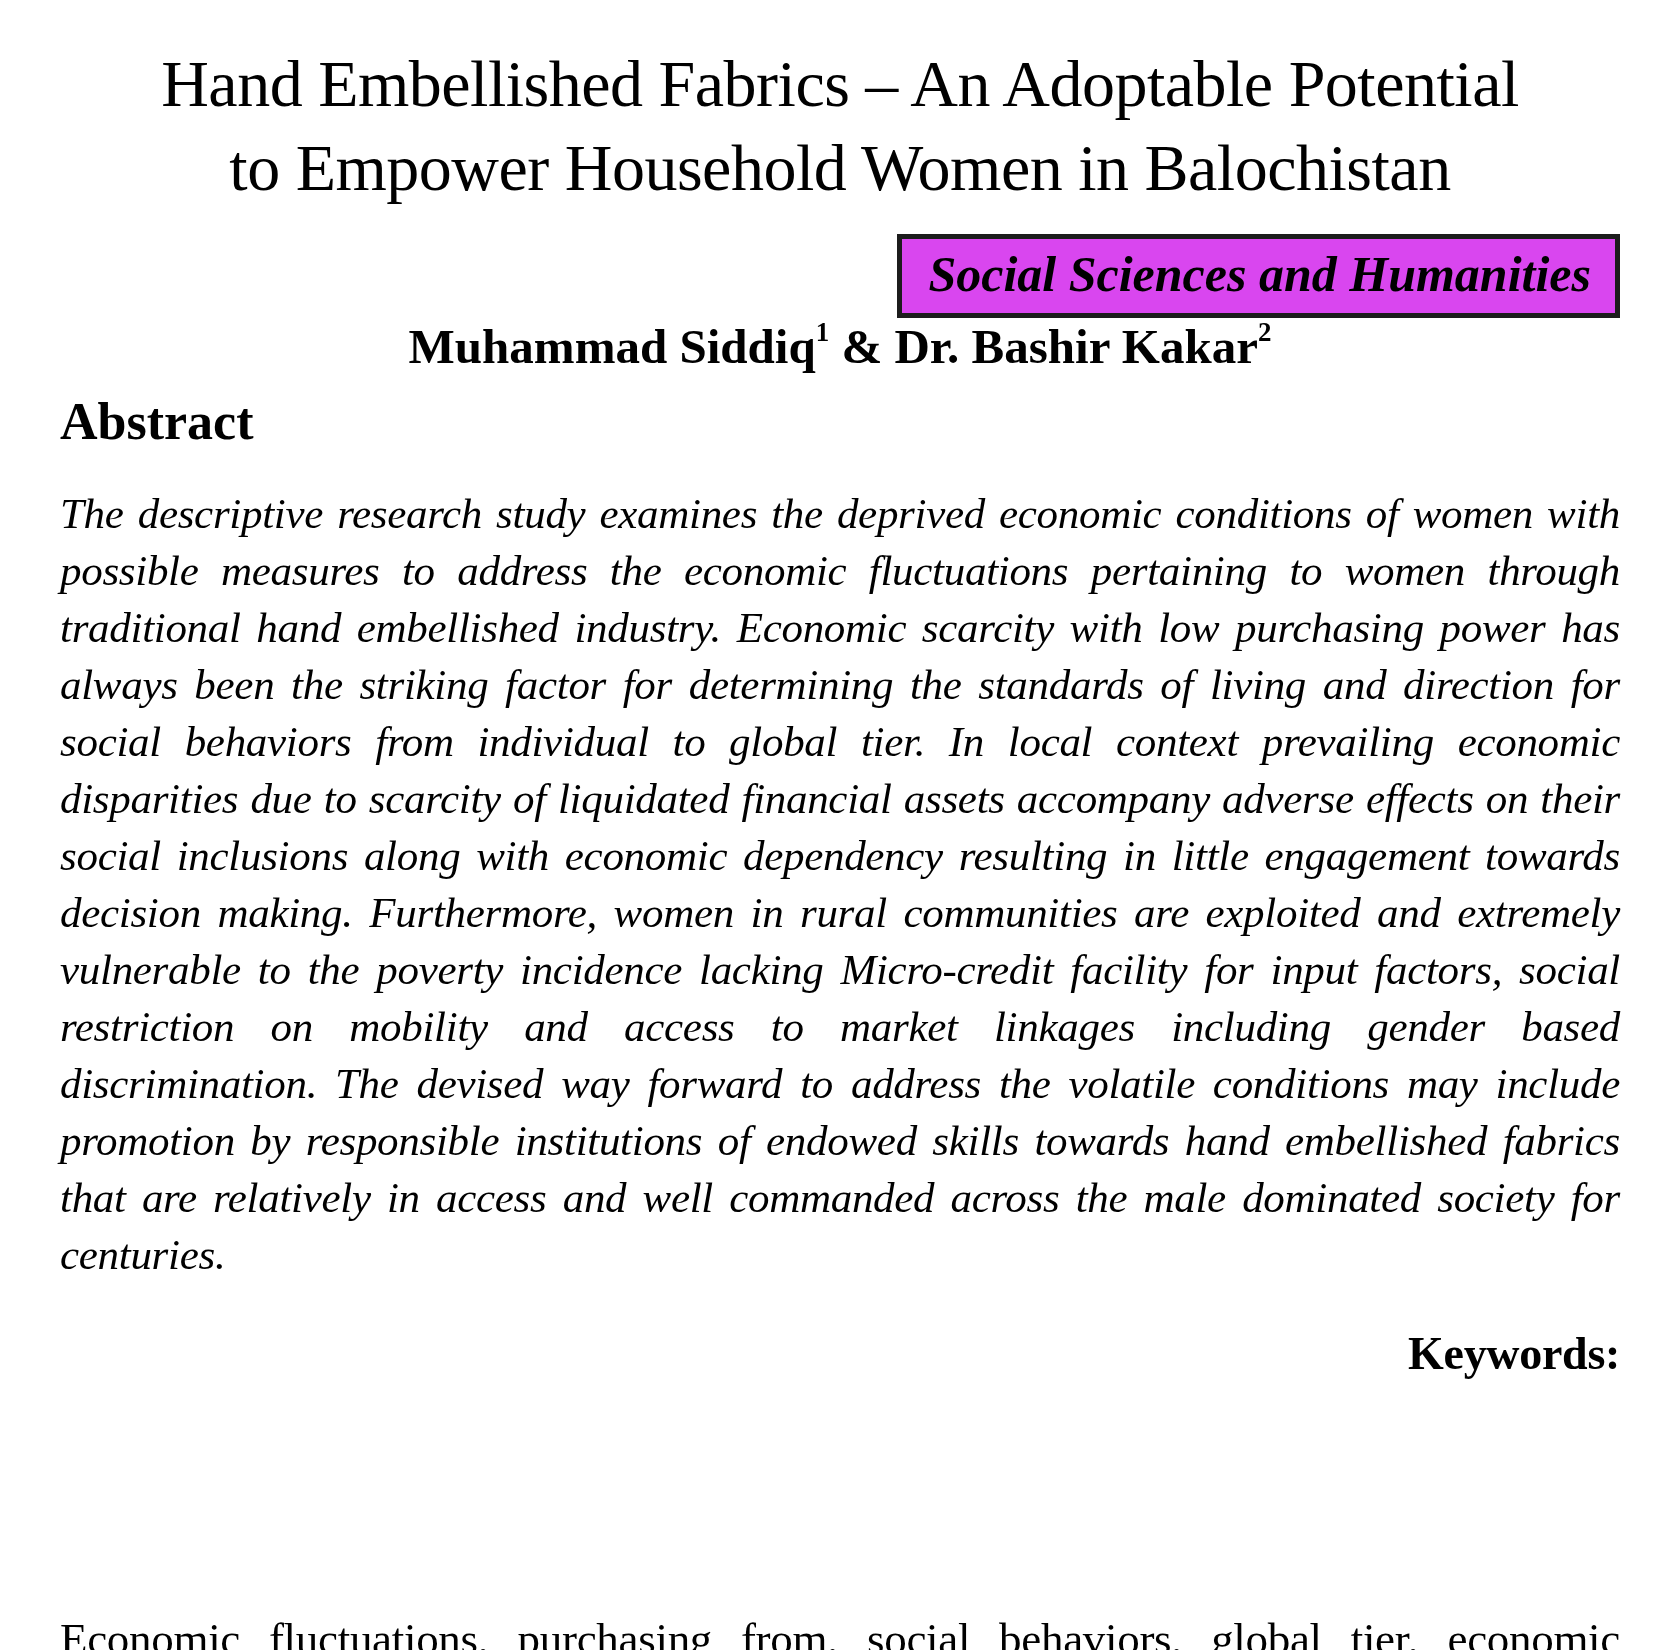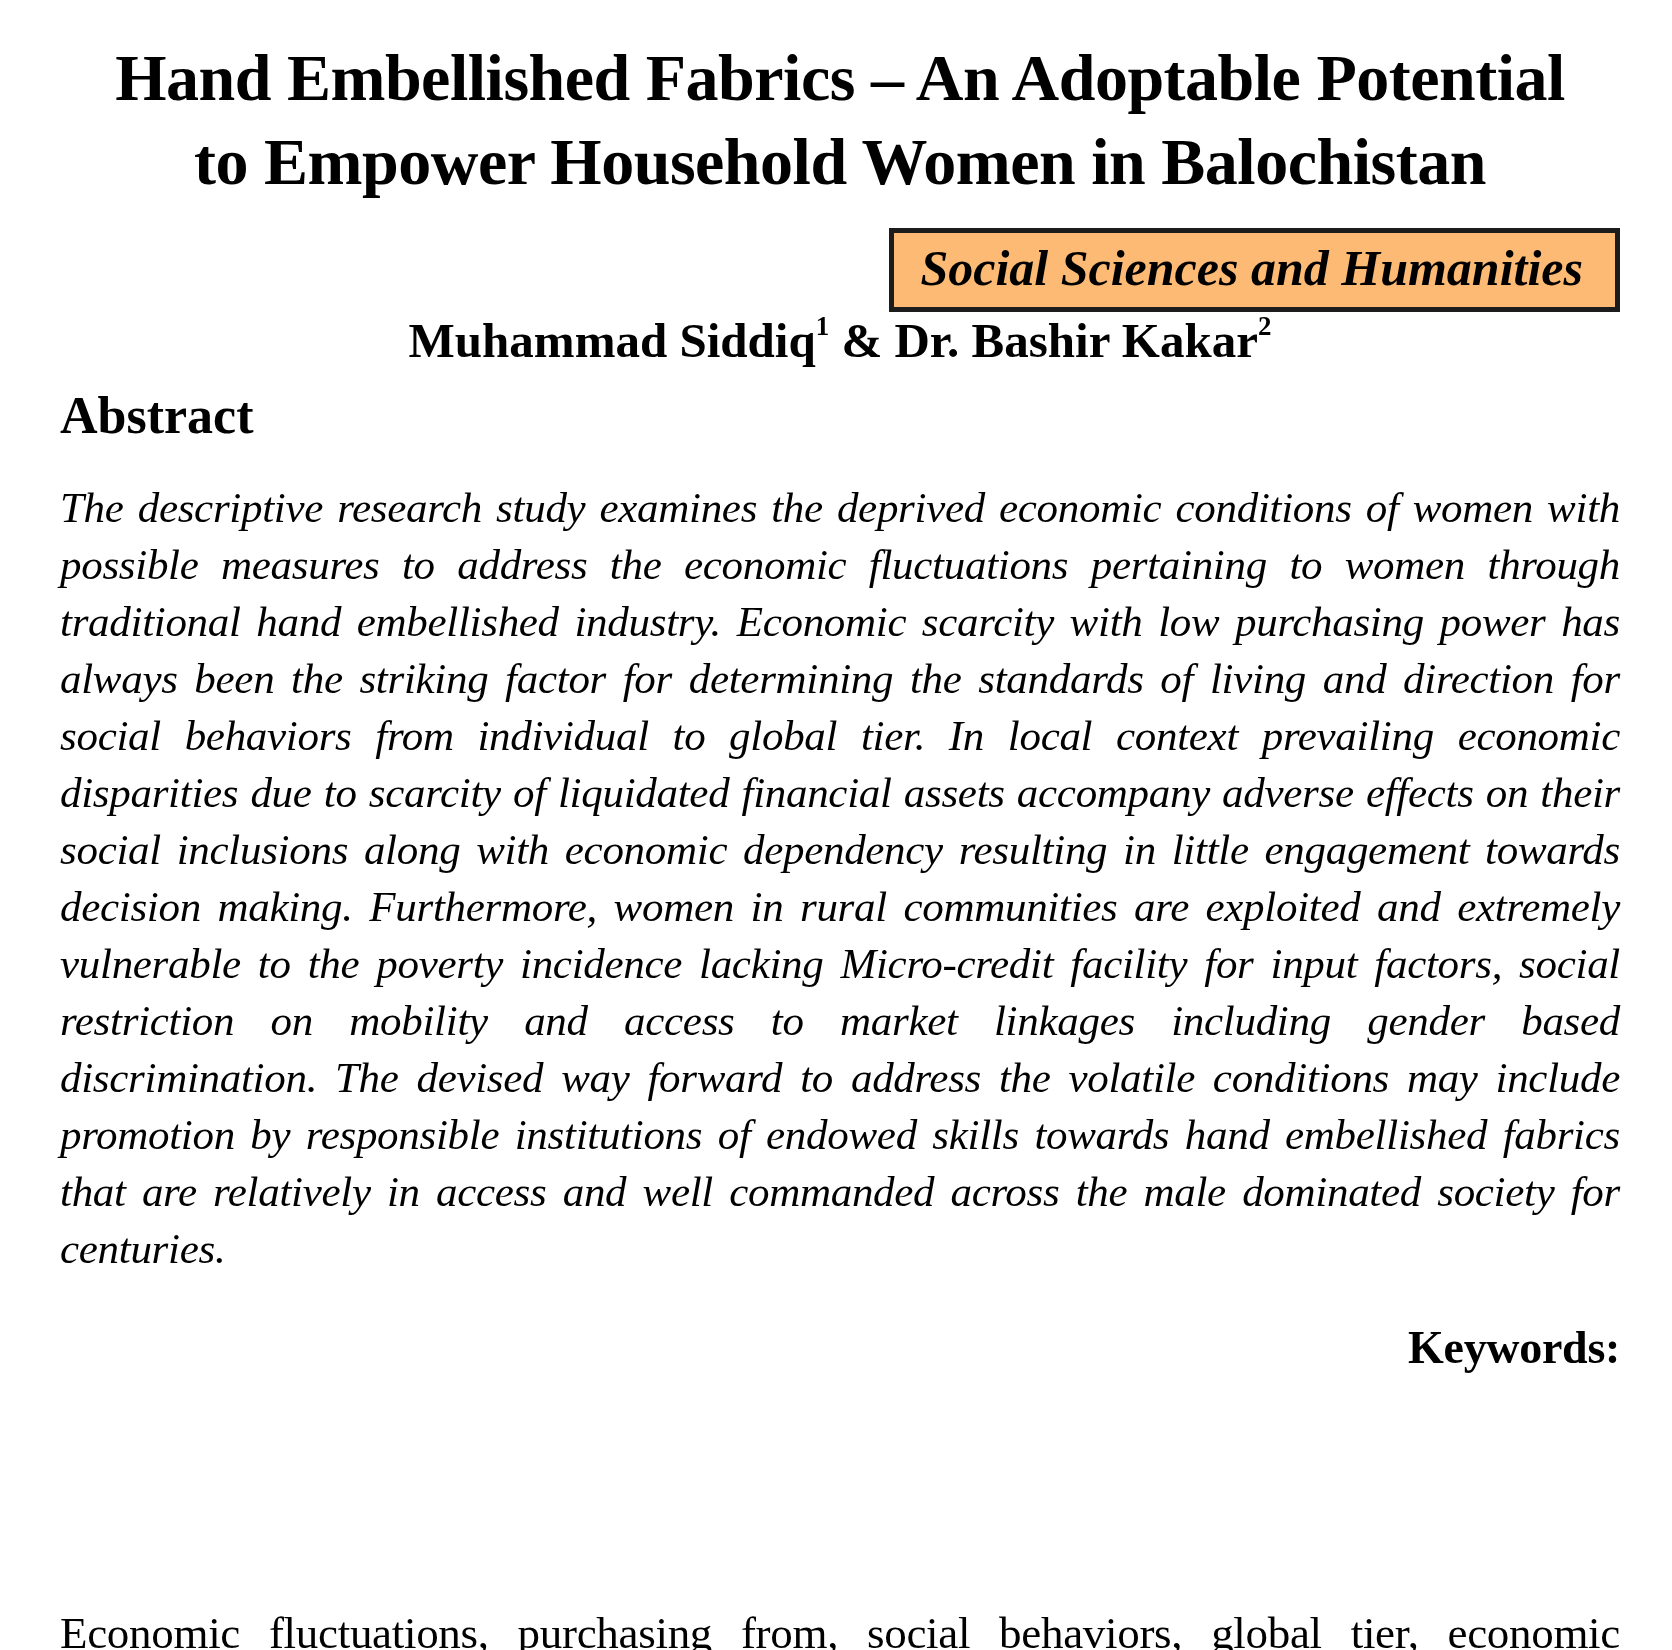--- a/index.html
+++ b/index.html
@@ -12,41 +12,41 @@
     width: 1672px;
     height: 1650px;
     box-sizing: border-box;
     padding: 36px 52px 0 60px;
     background: #ffffff;
     color: #000000;
     font-family: "Liberation Serif", "DejaVu Serif", serif;
     overflow: hidden;
   }
   .title {
-    margin: 0;
+    margin: 6px;
     font-size: 66px;
-    font-weight: bold;
+    font-weight: normal;
     text-align: center;
     line-height: 1.27;
     letter-spacing: -0.5px;
   }
   .title-line { display: block; }
   .badge-row {
     display: flex;
     justify-content: flex-end;
     margin-top: 24px;
   }
   .badge {
     border: 5px solid #1c1c1c;
-    background: #fdba74;
+    background: #d946ef;
     font-style: italic;
     font-weight: bold;
     font-size: 50px;
     line-height: 1.25;
-    padding: 4px 32px 8px 26px;
+    padding: 4px 24px 8px 26px;
     white-space: nowrap;
   }
   .authors {
     text-align: center;
     font-weight: bold;
     font-size: 49px;
     line-height: 1.2;
   }
   .authors sup {
     font-size: 55%;

